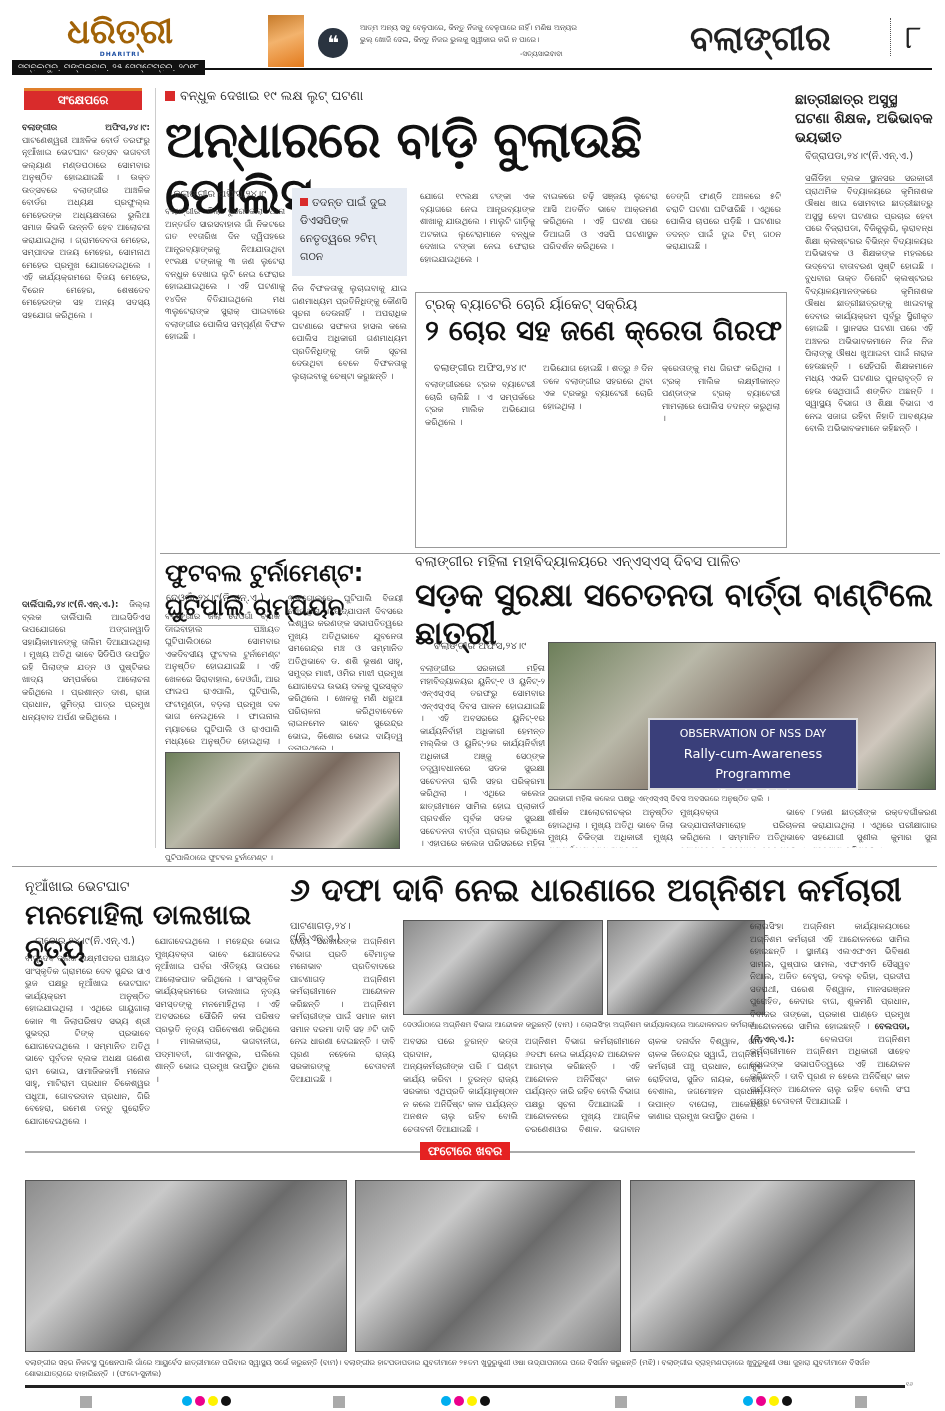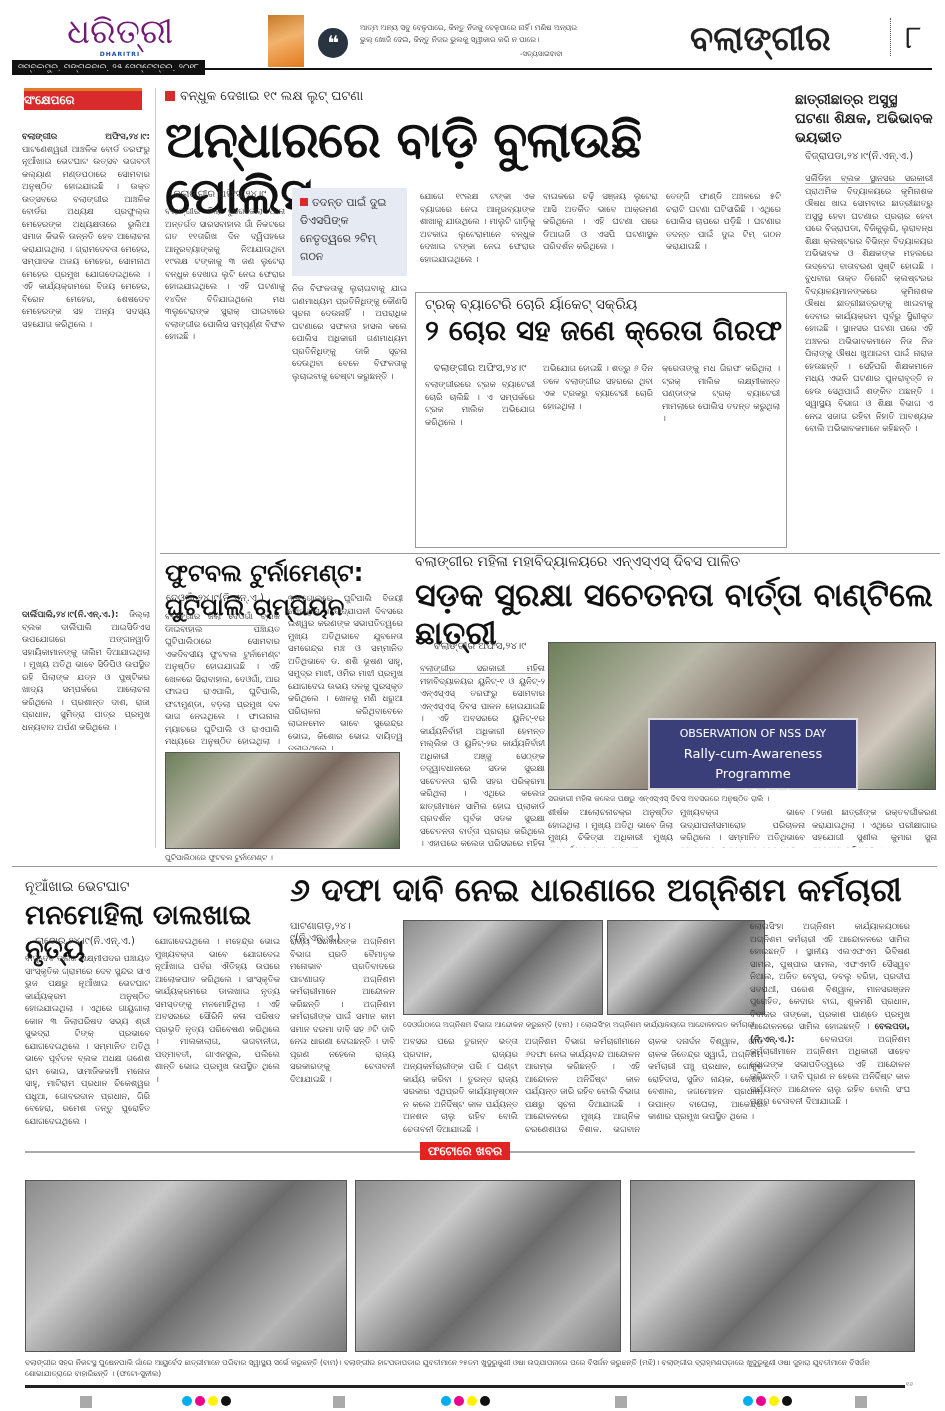--- a/index.html
+++ b/index.html
@@ -1,29 +1,29 @@
 <!DOCTYPE html>
 <html><head>
 <meta charset="utf-8">
 <style>
 *{box-sizing:border-box;margin:0;padding:0}
 body{width:945px;height:1411px;background:#fff;font-family:"DejaVu Sans",sans-serif;color:#222;position:relative;overflow:hidden}
 .abs{position:absolute}
 .logo{left:60px;top:12px;width:120px;text-align:center}
-.logo .main{font-size:34px;color:#701a75;font-weight:normal;line-height:38px}
+.logo .main{font-size:34px;color:#a16207;font-weight:bold;line-height:38px}
 .logo .sub{font-size:6px;color:#1d4fa3;font-weight:bold;letter-spacing:1px}
 .dateline{left:12px;top:60px;background:#111;color:#fff;font-size:9px;padding:2px 6px;white-space:nowrap}
 .header-rule{left:12px;top:68px;width:920px;height:2px;background:#111}
 .quote-photo{left:268px;top:15px;width:36px;height:52px;background:linear-gradient(160deg,#c77b2a,#f3b36d 45%,#e37a1c);}
 .quote-icon{left:318px;top:28px;width:30px;height:30px;border-radius:50%;background:#2a3440;color:#fff;font-size:20px;text-align:center;line-height:30px;font-weight:bold}
 .quote-text{left:360px;top:22px;width:230px;font-size:7.5px;line-height:12px;color:#333}
 .quote-author{left:520px;top:50px;font-size:7px;color:#333}
 .section-name{left:690px;top:18px;font-size:34px;font-weight:bold;color:#222}
 .page-num{left:890px;top:18px;font-size:32px;color:#222;border-left:1px dotted #555;padding-left:14px}
-.brief-box{left:24px;top:88px;width:118px;height:22px;background:#d92b2b;border-top:3px solid #e07f2a;color:#fff;font-size:12px;font-weight:bold;line-height:18px}
+.brief-box{left:24px;top:88px;width:118px;height:22px;background:#d92b2b;border-top:3px solid #e07f2a;color:#fff;font-size:12px;font-weight:bold;text-align:center;line-height:18px}
 .h-brief{font-size:17px;line-height:22px;font-weight:bold;color:#222}
 .body-text{font-size:8.5px;line-height:12.5px;color:#333;text-align:justify}
 .dateline-small{font-size:10px;color:#333;text-align:center;border-bottom:1px solid #aaa;padding-bottom:21px}
 .kicker{font-size:13px;color:#222}
 .kicker .sq{display:inline-block;width:10px;height:10px;background:#d92b2b;margin-right:5px;vertical-align:-1px}
 .lead-h{font-size:50px;line-height:56px;color:#111;font-weight:bold;letter-spacing:-1px}
 .sidebar-box{background:#e6ebf3;padding:6px 8px;font-size:11px;line-height:18px;color:#222}
 .sidebar-box .sq{display:inline-block;width:8px;height:8px;background:#d92b2b;margin-right:4px}
 .boxed{border:1px solid #999}
 .h2{font-size:28px;line-height:34px;color:#111;font-weight:bold}
@@ -49,27 +49,27 @@
 <div class="abs header-rule"></div>
 <div class="abs quote-photo"></div>
 <div class="abs quote-icon">❝</div>
 <div class="abs quote-text">ଆତ୍ମ ଅନ୍ୟ ସବୁ ବେଳୁପାରେ, କିନ୍ତୁ ନିଜକୁ ବେଳୁପାରେ ନାହିଁ। ମଣିଷ ଅନ୍ୟର ଭୁଲ୍ ଖୋଜି ଦେଇ, କିନ୍ତୁ ନିଜର ଭୁଲକୁ ସ୍ୱୀକାର କରି ନ ପାରେ।</div>
 <div class="abs quote-author">-ସତ୍ୟସାଇବାବା</div>
 <div class="abs section-name">ବଲାଙ୍ଗୀର</div>
 <div class="abs page-num">୮</div>
 
 <div class="abs brief-box">ସଂକ୍ଷେପରେ</div>
 <div class="abs" style="left:22px;top:118px;width:128px">
-  <div class="body-text" style="margin-top:12px">
+  <div class="body-text" style="margin-top:3px">
     <b>ବଲାଙ୍ଗୀର ଅଫିସ,୨୪।୯:</b>
     <span>ପାଟଣେଶ୍ୱରୀ ଆଞ୍ଚଳିକ ବୋର୍ଡ ତରଫରୁ ନୂଆଁଖାଇ ଭେଟଘାଟ ଉତ୍ସବ ଭଗବତୀ କଲ୍ୟାଣ ମଣ୍ଡପଠାରେ ସୋମବାର ଅନୁଷ୍ଠିତ ହୋଇଯାଇଛି । ଉକ୍ତ ଉତ୍ସବରେ ବଲାଙ୍ଗୀର ଆଞ୍ଚଳିକ ବୋର୍ଡର ଅଧ୍ୟକ୍ଷ ପ୍ରଫୁଲ୍ଲ ମେହେରଙ୍କ ଅଧ୍ୟକ୍ଷତାରେ ଭୁଲିଆ ସମାଜ କିଭଳି ଉନ୍ନତି ହେବ ଆଲୋଚନା କରାଯାଇଥିଲା । ଗ୍ରାମଦେବତା ମେହେର, ସମ୍ପାଦକ ଅଜୟ ମେହେର, ସୋମନାଥ ମେହେର ପ୍ରମୁଖ ଯୋଗଦେଇଥିଲେ । ଏହି କାର୍ଯ୍ୟକ୍ରମରେ ବିଜୟ ମେହେର, ବିରେନ ମେହେର, ଶେଷଦେବ ମେହେରଙ୍କ ସହ ଅନ୍ୟ ସଦସ୍ୟ ସହଯୋଗ କରିଥିଲେ ।</span>
   </div>
 </div>
 <div class="abs" style="left:22px;top:590px;width:128px">
-  <div class="body-text" style="margin-top:18px">
+  <div class="body-text" style="margin-top:8px">
     <b>ଦାର୍ଲିପାଲି,୨୪।୯(ନି.ଏନ୍.ଏ.):</b>
     <span>ଜିଲ୍ଲା ବ୍ଲକ ଦାର୍ଲିପାଲି ଆଇସିଡିଏସ ଉପଯୋଗରେ ଅଙ୍ଗନୱାଡି ସହାୟିକାମାନଙ୍କୁ ତାଲିମ ଦିଆଯାଇଥିଲା । ମୁଖ୍ୟ ଅତିଥି ଭାବେ ସିଡିପିଓ ଉପସ୍ଥିତ ରହି ପିଲାଙ୍କ ଯତ୍ନ ଓ ପୁଷ୍ଟିକର ଖାଦ୍ୟ ସମ୍ପର୍କରେ ଆଲୋଚନା କରିଥିଲେ । ପ୍ରଶାନ୍ତ ଦାଶ, ରାଜା ପ୍ରଧାନ, ସୁମିତ୍ରା ପାତ୍ର ପ୍ରମୁଖ ଧନ୍ୟବାଦ ଅର୍ପଣ କରିଥିଲେ ।</span>
   </div>
 </div>
 <div class="abs col-rule" style="left:155px;top:88px;height:760px"></div>
 
 <div class="abs kicker" style="left:165px;top:88px"><span class="sq"></span><span>ବନ୍ଧୁକ ଦେଖାଇ ୧୯ ଲକ୍ଷ ଲୁଟ୍ ଘଟଣା</span></div>
 <div class="abs lead-h" style="left:165px;top:112px;width:610px">ଅନ୍ଧାରରେ ବାଡ଼ି ବୁଲାଉଛି ପୋଲିସ</div>
 <div class="abs dateline-small" style="left:165px;top:188px;width:110px;border:none">ବଲାଙ୍ଗୀର ଅଫିସ,୨୪।୯</div>
 <div class="abs sidebar-box" style="left:292px;top:188px;width:115px;height:88px">

